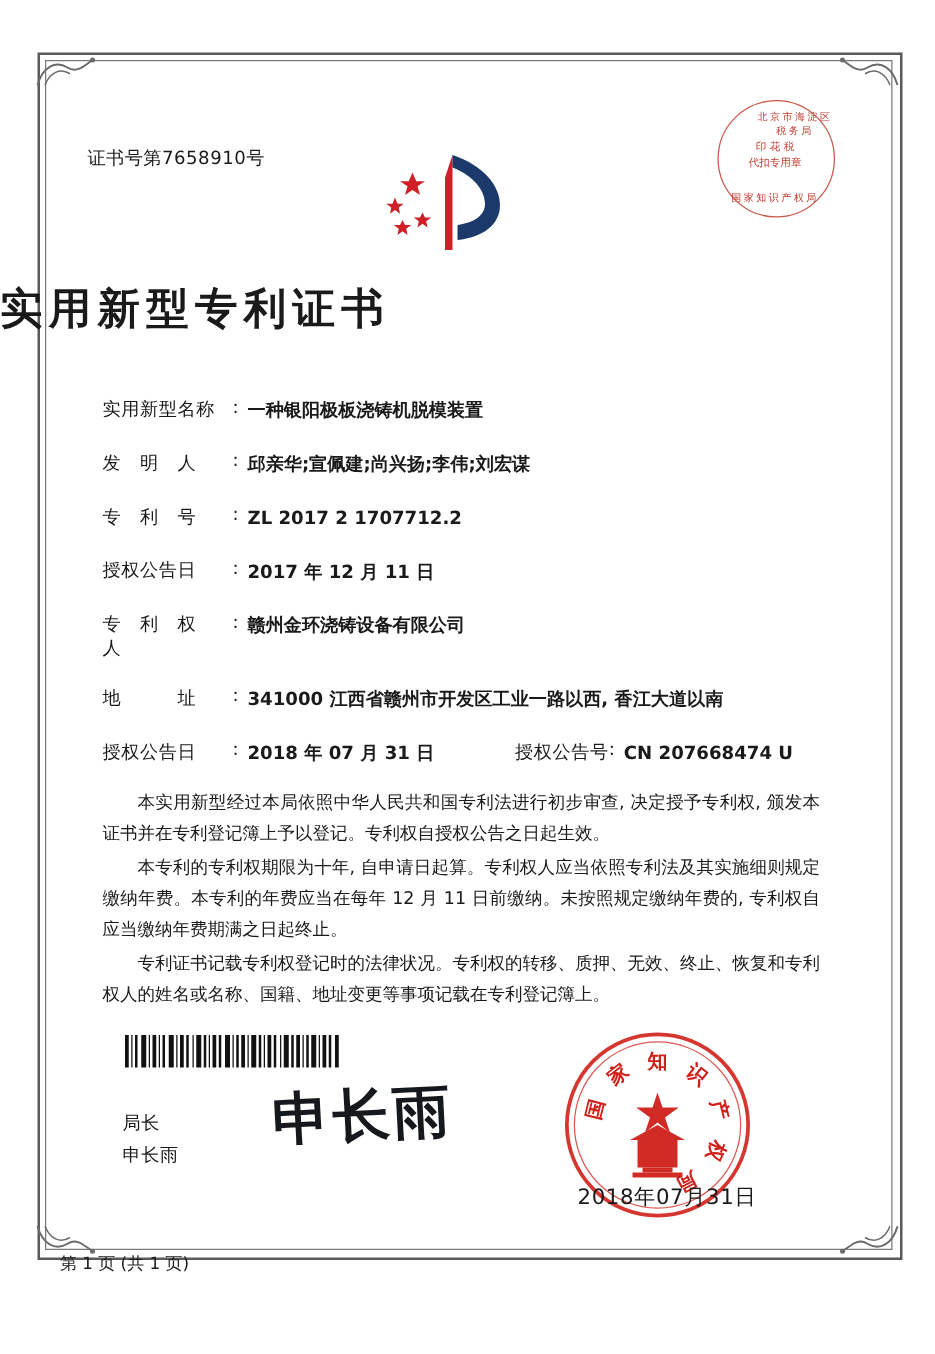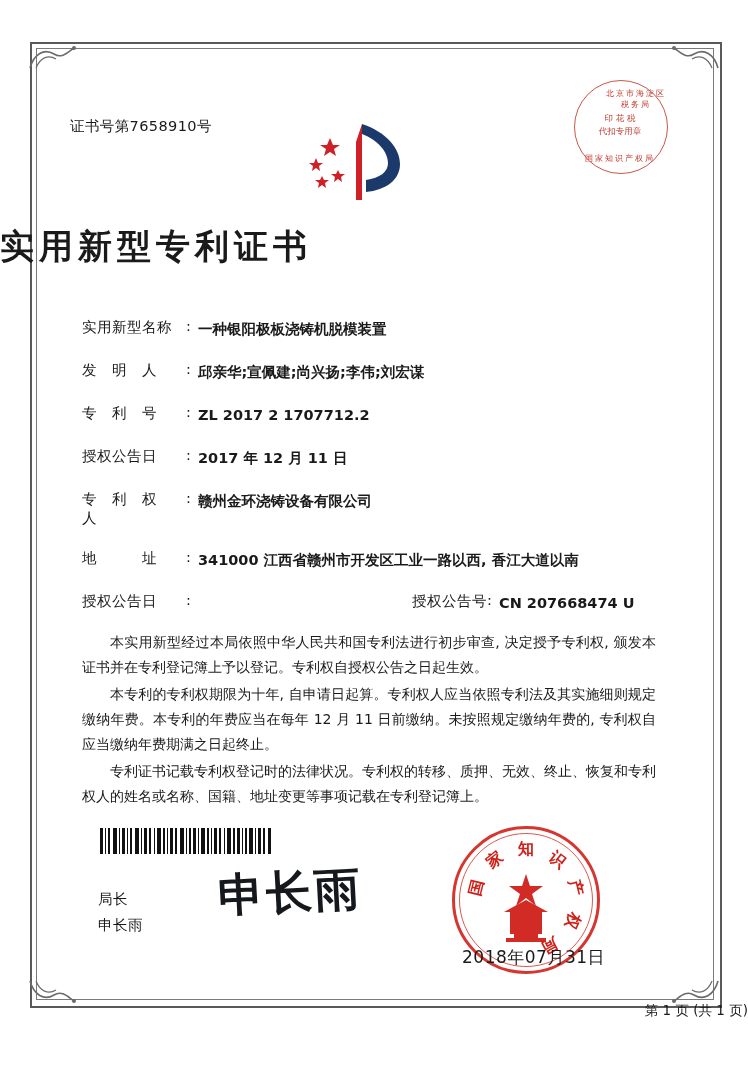--- a/index.html
+++ b/index.html
@@ -227,21 +227,21 @@
     top: 946px;
     font-size: 17px;
     color: #1a1a1a;
     letter-spacing: 0.5px;
   }
 
   .footer {
     position: absolute;
     left: 0; right: 0;
     top: 1002px;
-    text-align: right;
+    text-align: left;
     font-size: 13.5px;
     padding-left: 48px;
   }
 </style>
 </head>
 <body>
 
 <div class="page">
 
   <div class="frame-outer"></div>
@@ -338,20 +338,21 @@
     <div class="field-row">
       <div class="field-label">地　　　址</div>
       <div class="field-colon">:</div>
       <div class="field-value">341000 江西省赣州市开发区工业一路以西, 香江大道以南</div>
     </div>
 
     <div class="row-two">
       <div class="left">
         <div class="field-label">授权公告日</div>
         <div class="field-colon">:</div>
+        <div class="field-value">2018 年 07 月 31 日</div>
       </div>
       <div class="right">
         <div class="rlabel">授权公告号</div>
         <div class="field-colon">:</div>
         <div class="field-value">CN 207668474 U</div>
       </div>
     </div>
 
   </div>
 

